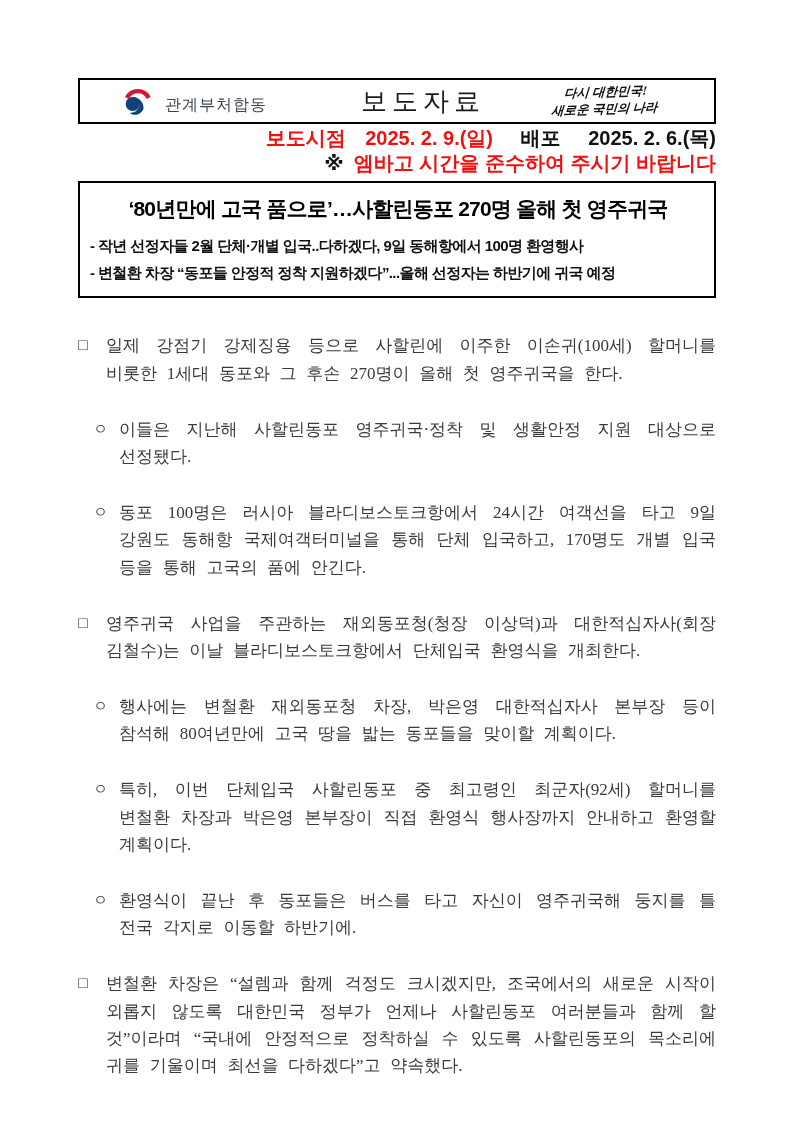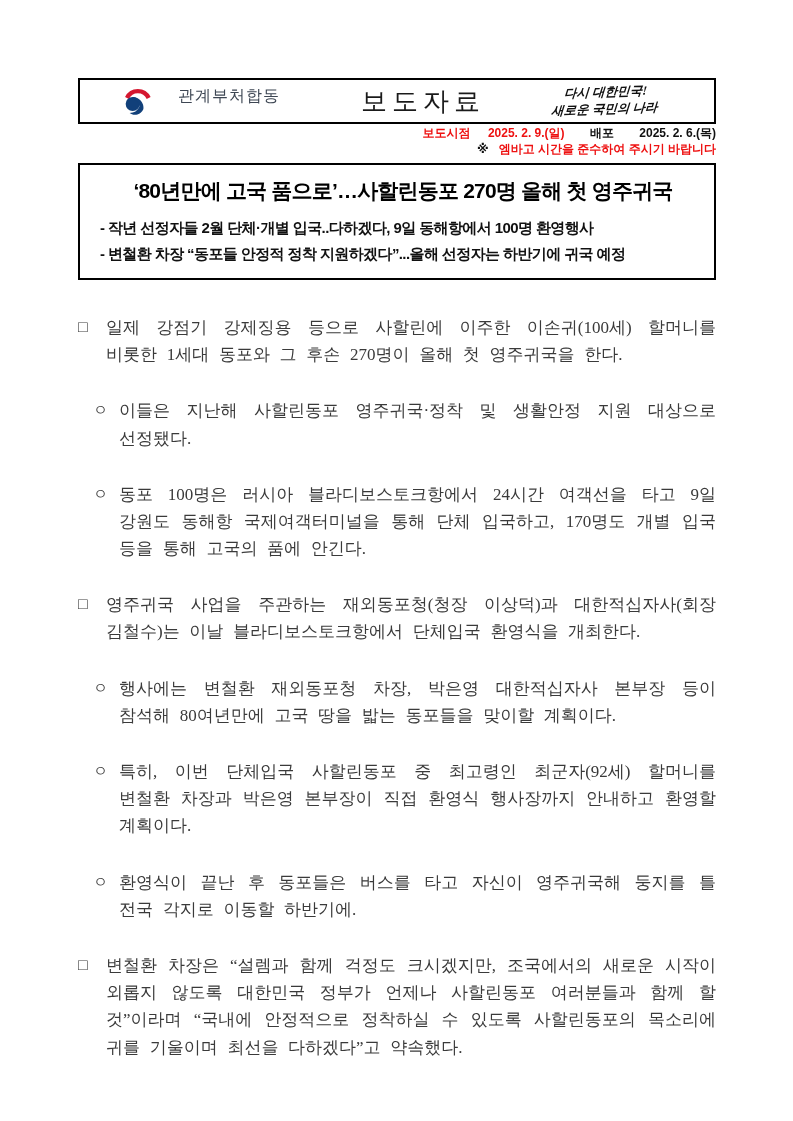--- a/index.html
+++ b/index.html
@@ -16,21 +16,21 @@
   .content { position: absolute; left: 78px; top: 78px; width: 638px; }
 
   
   .header-box {
     border: 2px solid #000;
     height: 46px;
     display: flex;
     align-items: center;
     padding: 0 14px 0 38px;
   }
-  .brand { display: flex; align-items: flex-start; gap: 22px; width: 218px; }
+  .brand { display: flex; align-items: flex-end; gap: 9px; width: 218px; }
   .brand svg { width: 38px; height: 30px; display: block; }
   .agency {
     font-family: "Liberation Sans", "DejaVu Sans", sans-serif;
     font-size: 16px; color: #3d4653; letter-spacing: 1px; white-space: nowrap;
   }
   .doc-type {
     flex: 1; text-align: center;
     font-size: 26px; color: #1a1a1a; letter-spacing: 5px; white-space: nowrap;
   }
   .slogan {
@@ -38,37 +38,37 @@
     font-family: "Liberation Serif", serif;
     font-style: italic; font-weight: 700;
     font-size: 12.5px; line-height: 1.35; color: #111;
     transform: rotate(-2deg) skewX(-6deg);
     white-space: nowrap;
   }
 
   
   .info-lines {
     font-family: "Liberation Sans", "DejaVu Sans", sans-serif;
-    font-weight: 700; font-size: 12px;
+    font-weight: 700; font-size: 20px;
     text-align: right; margin-top: 3px; line-height: 1.15;
   }
   .info-lines .row1 { white-space: nowrap; }
   .red { color: #ee1111; }
   .blk { color: #111; }
   .sp-l { margin-left: 22px; }
   .sp-m { margin-left: 14px; }
   .row2 { margin-top: 2px; white-space: nowrap; }
   .row2 .mark { color: #111; margin-right: 10px; }
   .row2 .notice { color: #ee1111; text-underline-offset: 3px; }
 
   
   .title-box {
     border: 2.5px solid #000;
     margin-top: 6px;
-    padding: 12px 8px 10px 20px;
+    padding: 12px 8px 10px 10px;
   }
   .headline {
     font-family: "Liberation Sans", "DejaVu Sans", sans-serif;
     font-weight: 800; font-size: 21px; color: #000;
     text-align: center; letter-spacing: -0.8px; white-space: nowrap;
   }
   .subtitles { margin-top: 10px; }
   .subtitle {
     font-family: "Liberation Sans", "DejaVu Sans", sans-serif;
     font-weight: 700; font-size: 15px; color: #111;

